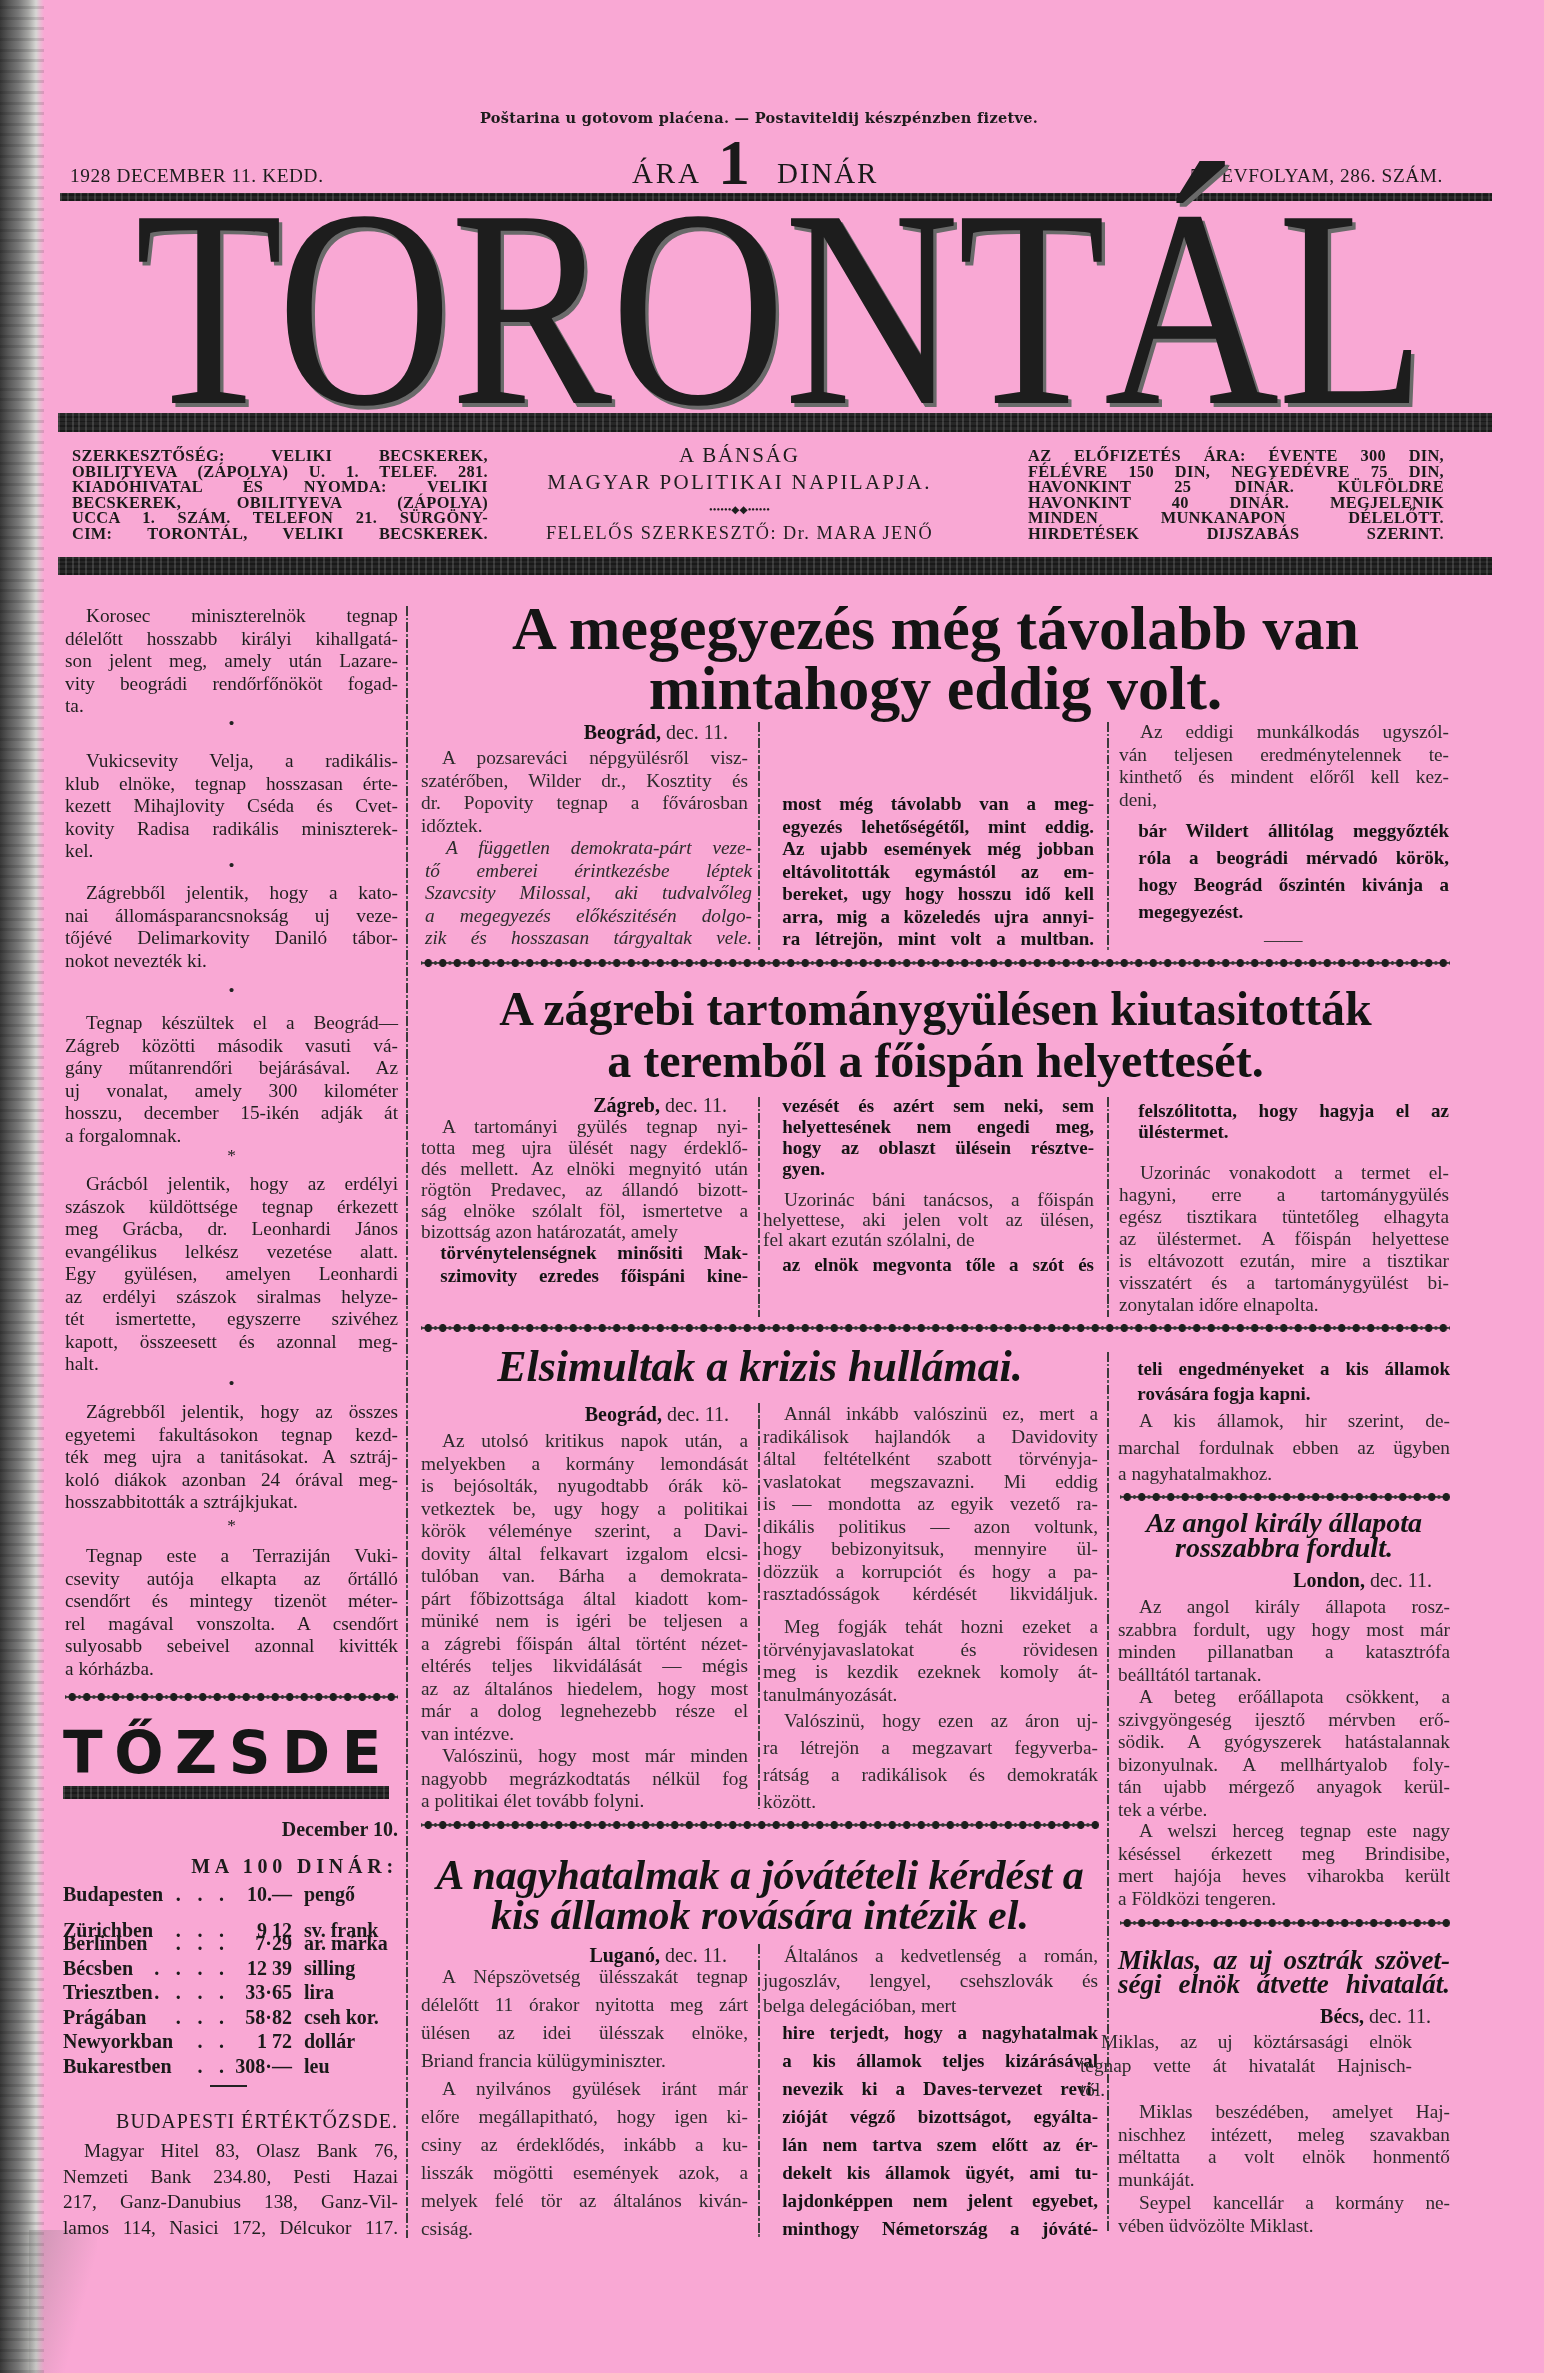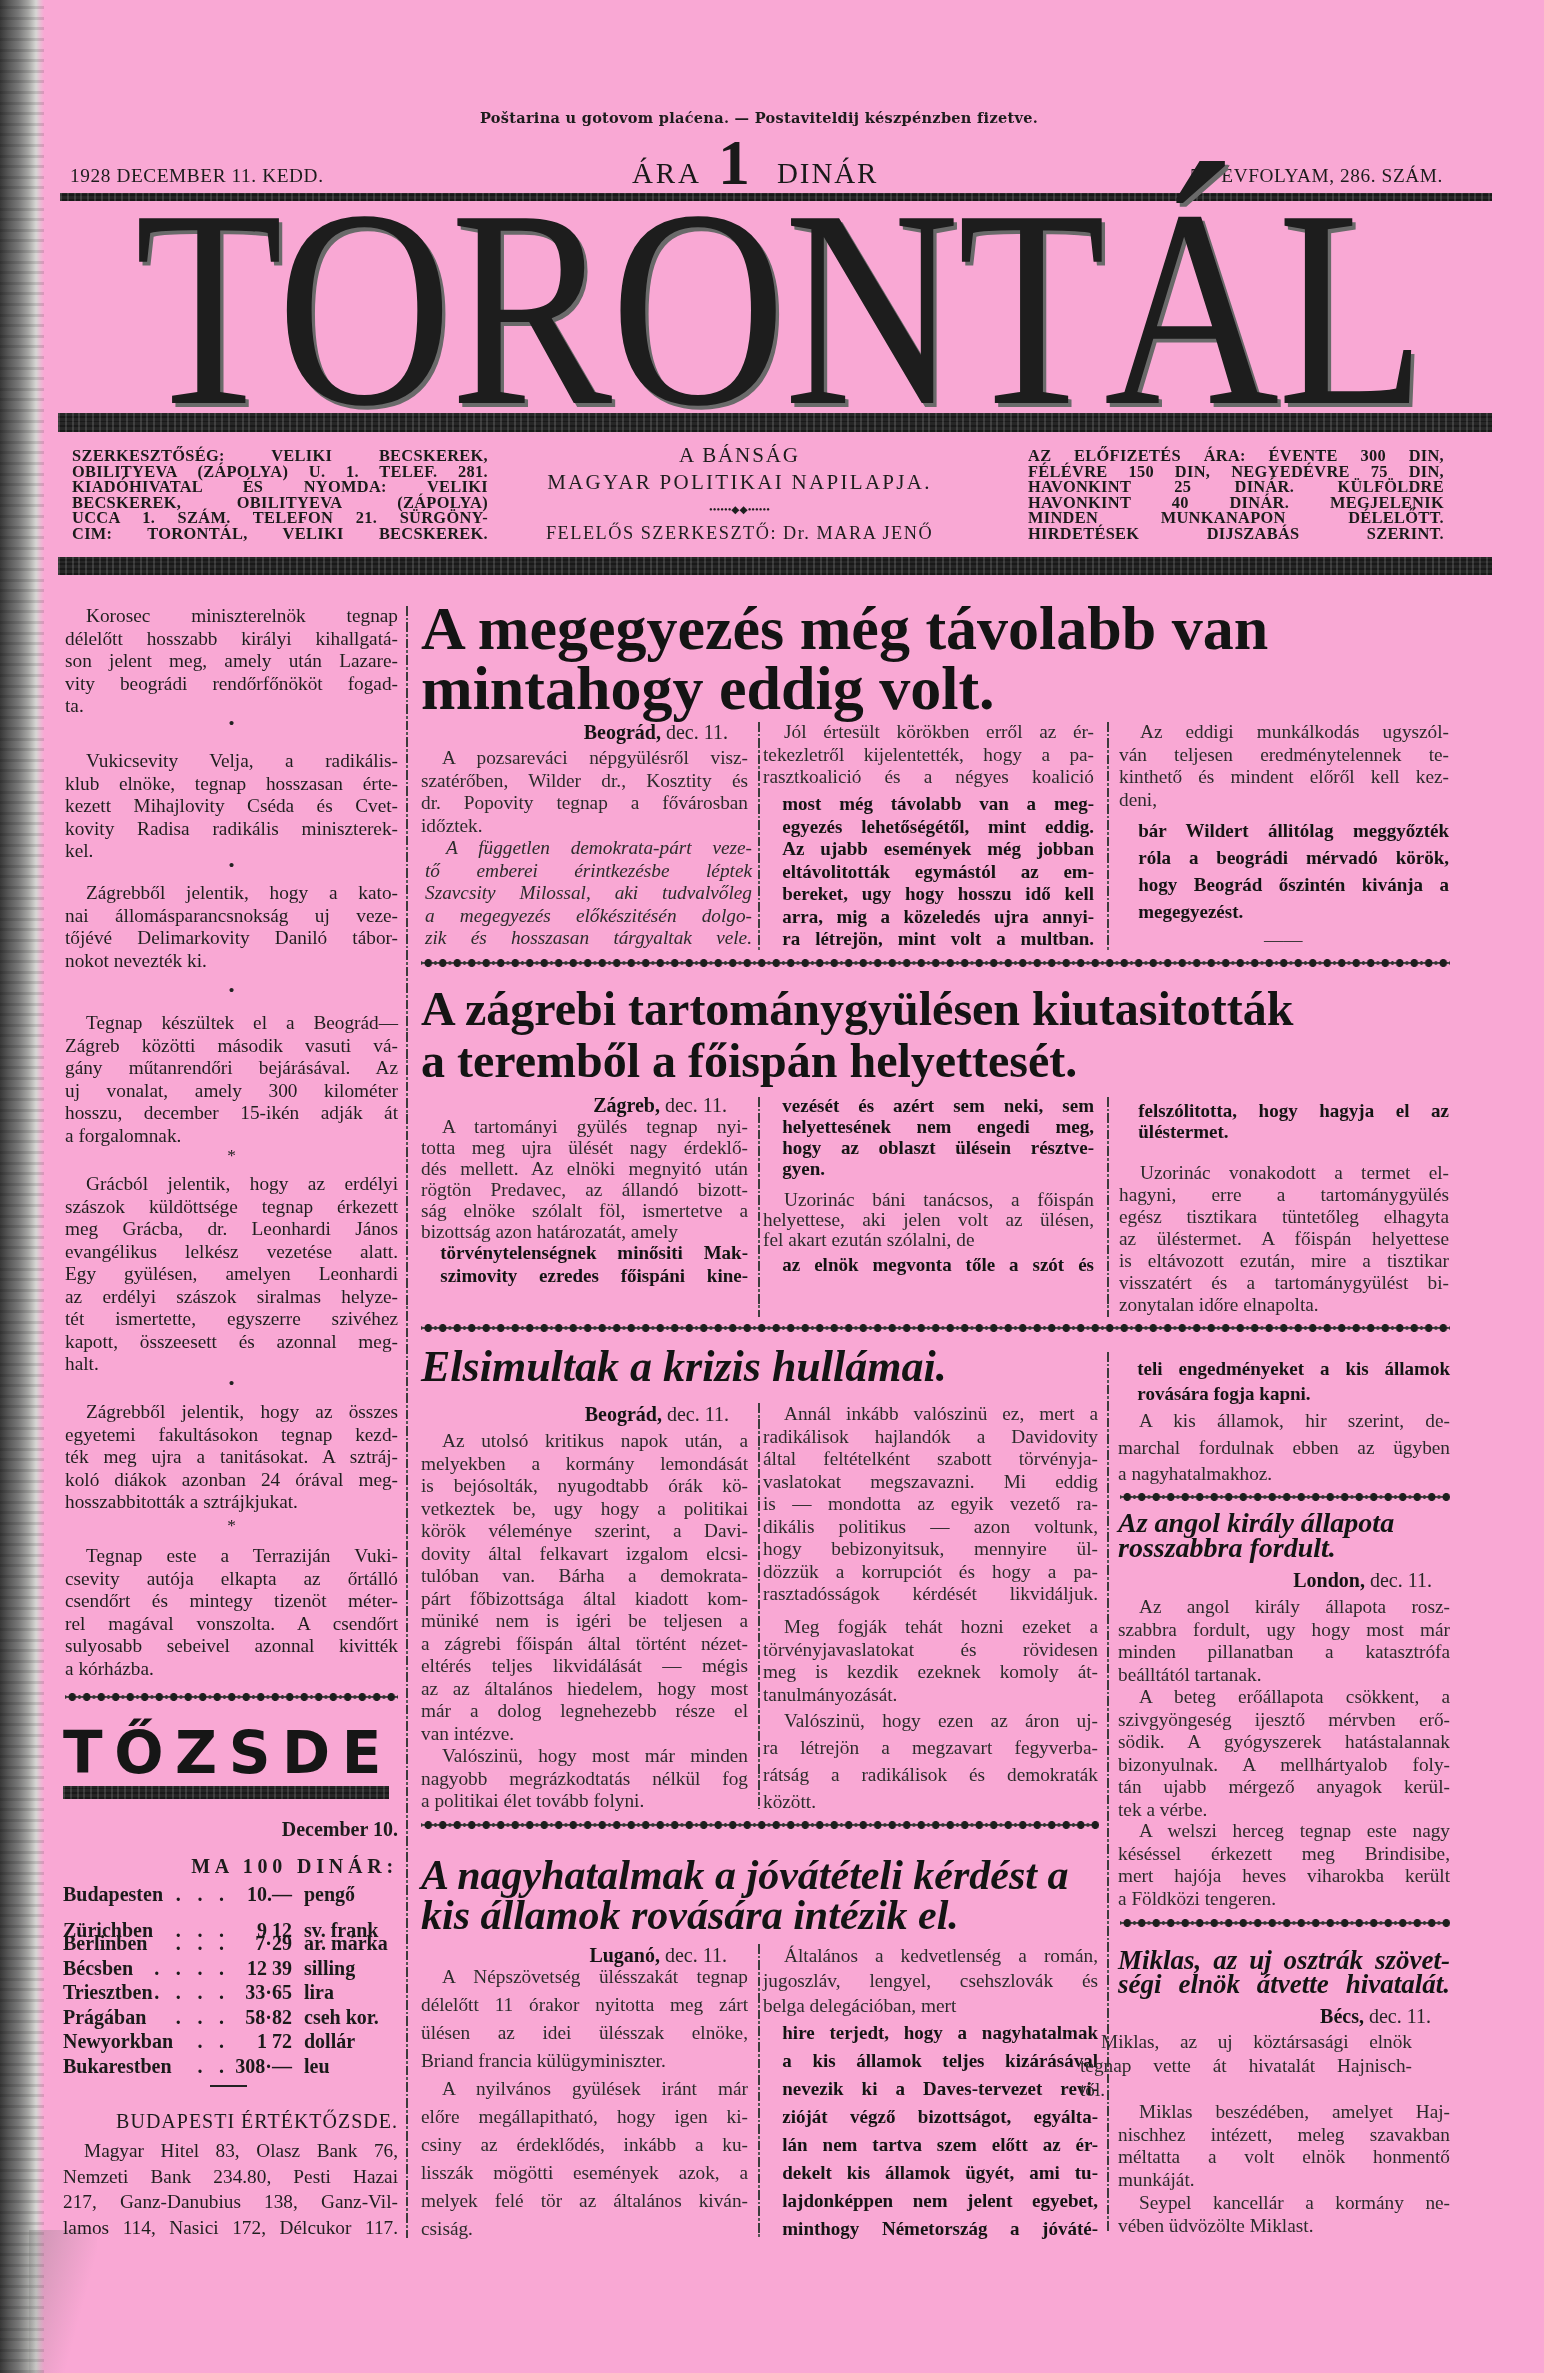--- a/index.html
+++ b/index.html
@@ -23,21 +23,21 @@
 .ln{white-space:nowrap;text-align:justify;text-align-last:justify;}
 .ln.last{text-align-last:left;}
 .jall .ln.last{text-align-last:justify;}
 .p .ln:first-child{text-indent:21px;}
 .noind .ln:first-child{text-indent:0;}
 .b{font-weight:bold;color:#141414;padding-left:19.3px;font-size:19px;}
 .b .ln:first-child{text-indent:0;}
 .lc{color:#1f1f1f;}
 .dl{position:absolute;font-size:20px;line-height:22.5px;text-align:right;white-space:nowrap;color:#262626;}
 .dl .pl{font-weight:bold;color:#141414;}
-.hl{position:absolute;white-space:nowrap;color:#141414;font-weight:bold;}
+.hl{position:absolute;text-align:center;white-space:nowrap;color:#141414;font-weight:bold;}
 .hl .hline{display:block;}
 .it{font-style:italic;}
 .orn{position:absolute;height:9.7px;
   background:
    radial-gradient(circle,#1e1e1e 0 3.5px,transparent 4.2px) 0 0/14.5px 9.7px repeat-x,
    radial-gradient(circle,#333 0 1.5px,transparent 2px) 7.2px 0/14.5px 9.7px repeat-x,
    linear-gradient(#444,#444) 0 3.9px/100% 1.9px no-repeat;}
 .vdiv{position:absolute;width:1.9px;background:repeating-linear-gradient(to bottom,#3c3c3c 0 9.7px,transparent 9.7px 11.6px,#555 11.6px 14.5px,transparent 14.5px 16.4px);}
 .sep{position:absolute;left:65px;width:333px;text-align:center;font-size:17.4px;line-height:19.3px;color:#222;}
 .tozsde{position:absolute;left:63px;top:1724px;font-family:"DejaVu Sans",sans-serif;font-weight:bold;font-size:58px;line-height:58px;letter-spacing:11.6px;color:#161616;white-space:nowrap;}
@@ -228,25 +228,20 @@
       <div class="ln last">időztek.</div>
     </div>
   <div class="p jall" style="left:425px;top:837px;width:327px;font-style:italic;">
       <div class="ln">A független demokrata-párt veze-</div>
       <div class="ln">tő emberei érintkezésbe léptek</div>
       <div class="ln">Szavcsity Milossal, aki tudvalvőleg</div>
       <div class="ln">a megegyezés előkészitésén dolgo-</div>
       <div class="ln last">zik és hosszasan tárgyaltak vele.</div>
     </div>
   <div class="vdiv" style="left:758px;top:722px;height:229px;"></div>
-  <div class="p jall" style="left:763px;top:721px;width:331px;">
-      <div class="ln">Jól értesült körökben erről az ér-</div>
-      <div class="ln">tekezletről kijelentették, hogy a pa-</div>
-      <div class="ln last">rasztkoalició és a négyes koalició</div>
-    </div>
   <div class="p b jall" style="left:763px;top:793px;width:331px;">
       <div class="ln">most még távolabb van a meg-</div>
       <div class="ln">egyezés lehetőségétől, mint eddig.</div>
       <div class="ln">Az ujabb események még jobban</div>
       <div class="ln">eltávolitották egymástól az em-</div>
       <div class="ln">bereket, ugy hogy hosszu idő kell</div>
       <div class="ln">arra, mig a közeledés ujra annyi-</div>
       <div class="ln last">ra létrejön, mint volt a multban.</div>
     </div>
   <div class="vdiv" style="left:1107px;top:722px;height:229px;"></div>

